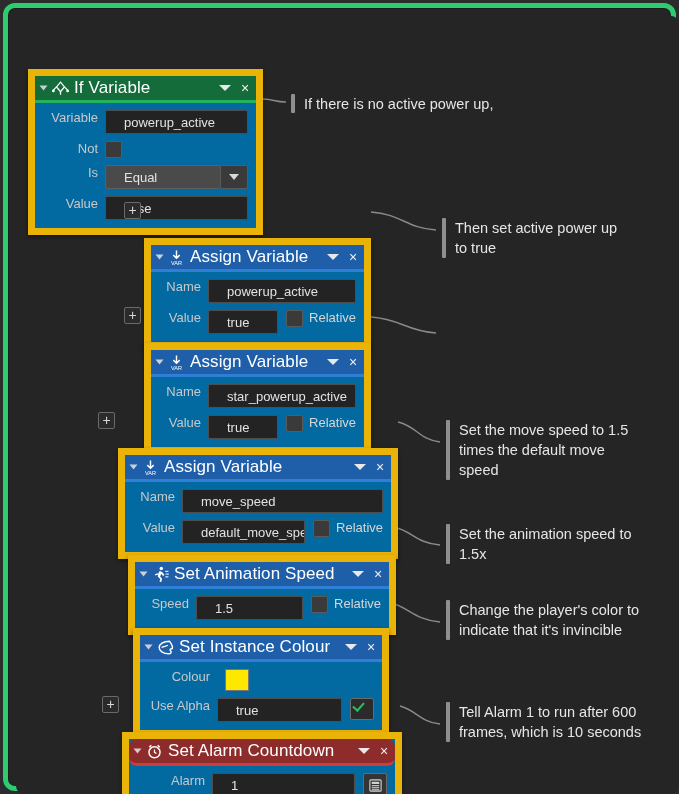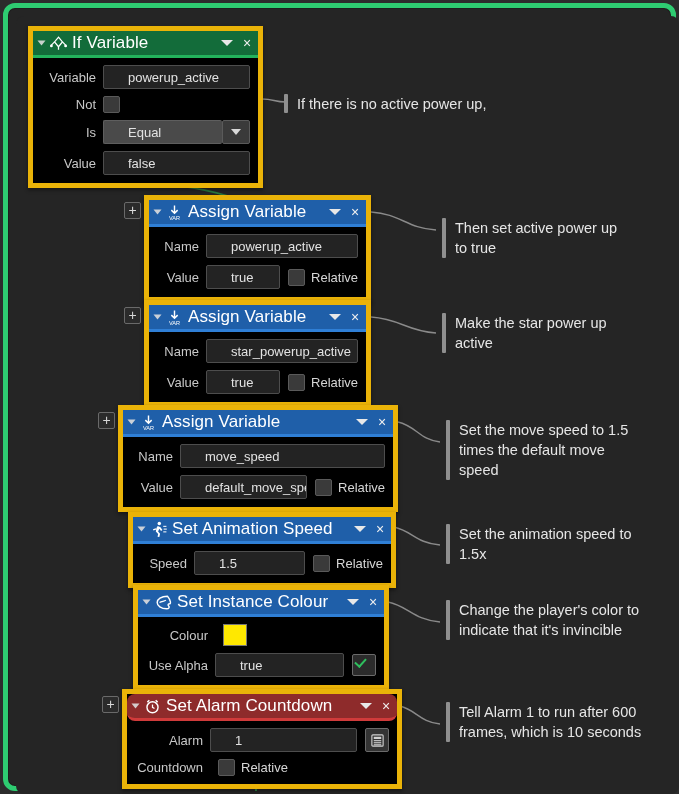--- a/index.html
+++ b/index.html
@@ -20,24 +20,25 @@
   }
   #canvas{
     position:absolute;left:8px;top:8px;width:663px;height:778px;
     background:#252525;border-radius:8px;overflow:hidden;
   }
   #wires{position:absolute;left:0;top:0;width:663px;height:778px;pointer-events:none;}
 
   
   .node{
     position:absolute;
-    background:#000000;
-    border:5px solid #eab308;
+    background:#0369a1;
+    border:7px solid #eab308;
     box-sizing:border-box;
     box-shadow:0 2px 4px rgba(0,0,0,.45);
+    margin-top:43px;
   }
   .nhead{
     position:relative;height:27px;display:flex;align-items:center;
     padding:0 5px 0 6px;color:#ffffff;
     font-size:17px;box-sizing:border-box;
   }
   .nhead.green{background:#136c3a;border-bottom:3px solid #23b35c;}
   .nhead.blue {background:#1f5fa9;border-bottom:3px solid #2f7fd6;}
   .nhead.red  {background:#8e2b2b;border-bottom:3px solid #d03b3b;border-radius:8px;}
   .tri{
@@ -49,29 +50,29 @@
   .htitle{flex:1 1 auto;white-space:nowrap;overflow:hidden;letter-spacing:.1px;}
   .caret{
     width:0;height:0;border-left:6px solid transparent;border-right:6px solid transparent;
     border-top:6px solid #e8e8e8;margin:0 8px 0 4px;flex:0 0 auto;
   }
   .xbtn{
     color:#f0f0f0;font-size:14px;line-height:14px;flex:0 0 auto;
     width:12px;text-align:center;font-family:"Liberation Sans",sans-serif;
   }
   .nbody{padding:7px 8px 8px 8px;}
-  .row{display:flex;align-items:center;margin-bottom:7px;}
+  .row{display:flex;align-items:flex-start;margin-bottom:7px;}
   .row:last-child{margin-bottom:0;}
   .lbl{
     color:#c8c8c8;font-size:13px;text-align:right;flex:0 0 auto;
     padding-right:7px;white-space:nowrap;
   }
   .field{
     background:#232323;border:1px solid #4d4d4d;border-radius:2px;
-    color:#e2e2e2;font-size:13px;padding:4px 24px;box-sizing:border-box;
+    color:#e2e2e2;font-size:13px;padding:4px 18px;box-sizing:border-box;
     height:24px;line-height:15px;white-space:nowrap;overflow:hidden;
   }
   .chk{
     width:17px;height:17px;background:#3a3a3a;border:1px solid #5a5a5a;
     border-radius:2px;flex:0 0 auto;margin-left:8px;box-sizing:border-box;
   }
   .chk.on{background:#2b2b2b;border-color:#6a6a6a;position:relative;}
   .chk.on::after{
     content:"";position:absolute;left:4px;top:1px;width:5px;height:9px;
     border:solid #2fbf5e;border-width:0 2.5px 2.5px 0;transform:rotate(42deg);
@@ -334,36 +335,31 @@
             </span>
           </div>
           <div class="row">
             <span class="lbl" style="width:68px">Countdown</span>
             <span class="chk"></span>
             <span class="reltxt">Relative</span>
           </div>
         </div>
       </div>
 
-      <div class="annot" style="left:268px;top:78px;">
+      <div class="annot" style="left:275px;top:78px;">
         <div class="bar" style="height:19px"></div>
         <div class="txt">If there is no active power up,</div>
       </div>
 
       <div class="annot" style="left:426px;top:202px;">
         <div class="bar" style="height:40px"></div>
         <div class="txt">Then set active power up
 to true</div>
       </div>
 
-      <div class="annot" style="left:426px;top:297px;">
-        <div class="bar" style="height:40px"></div>
-        <div class="txt">Make the star power up
-active</div>
-      </div>
 
       <div class="annot" style="left:430px;top:404px;">
         <div class="bar" style="height:60px"></div>
         <div class="txt">Set the move speed to 1.5
 times the default move
 speed</div>
       </div>
 
       <div class="annot" style="left:430px;top:508px;">
         <div class="bar" style="height:40px"></div>

